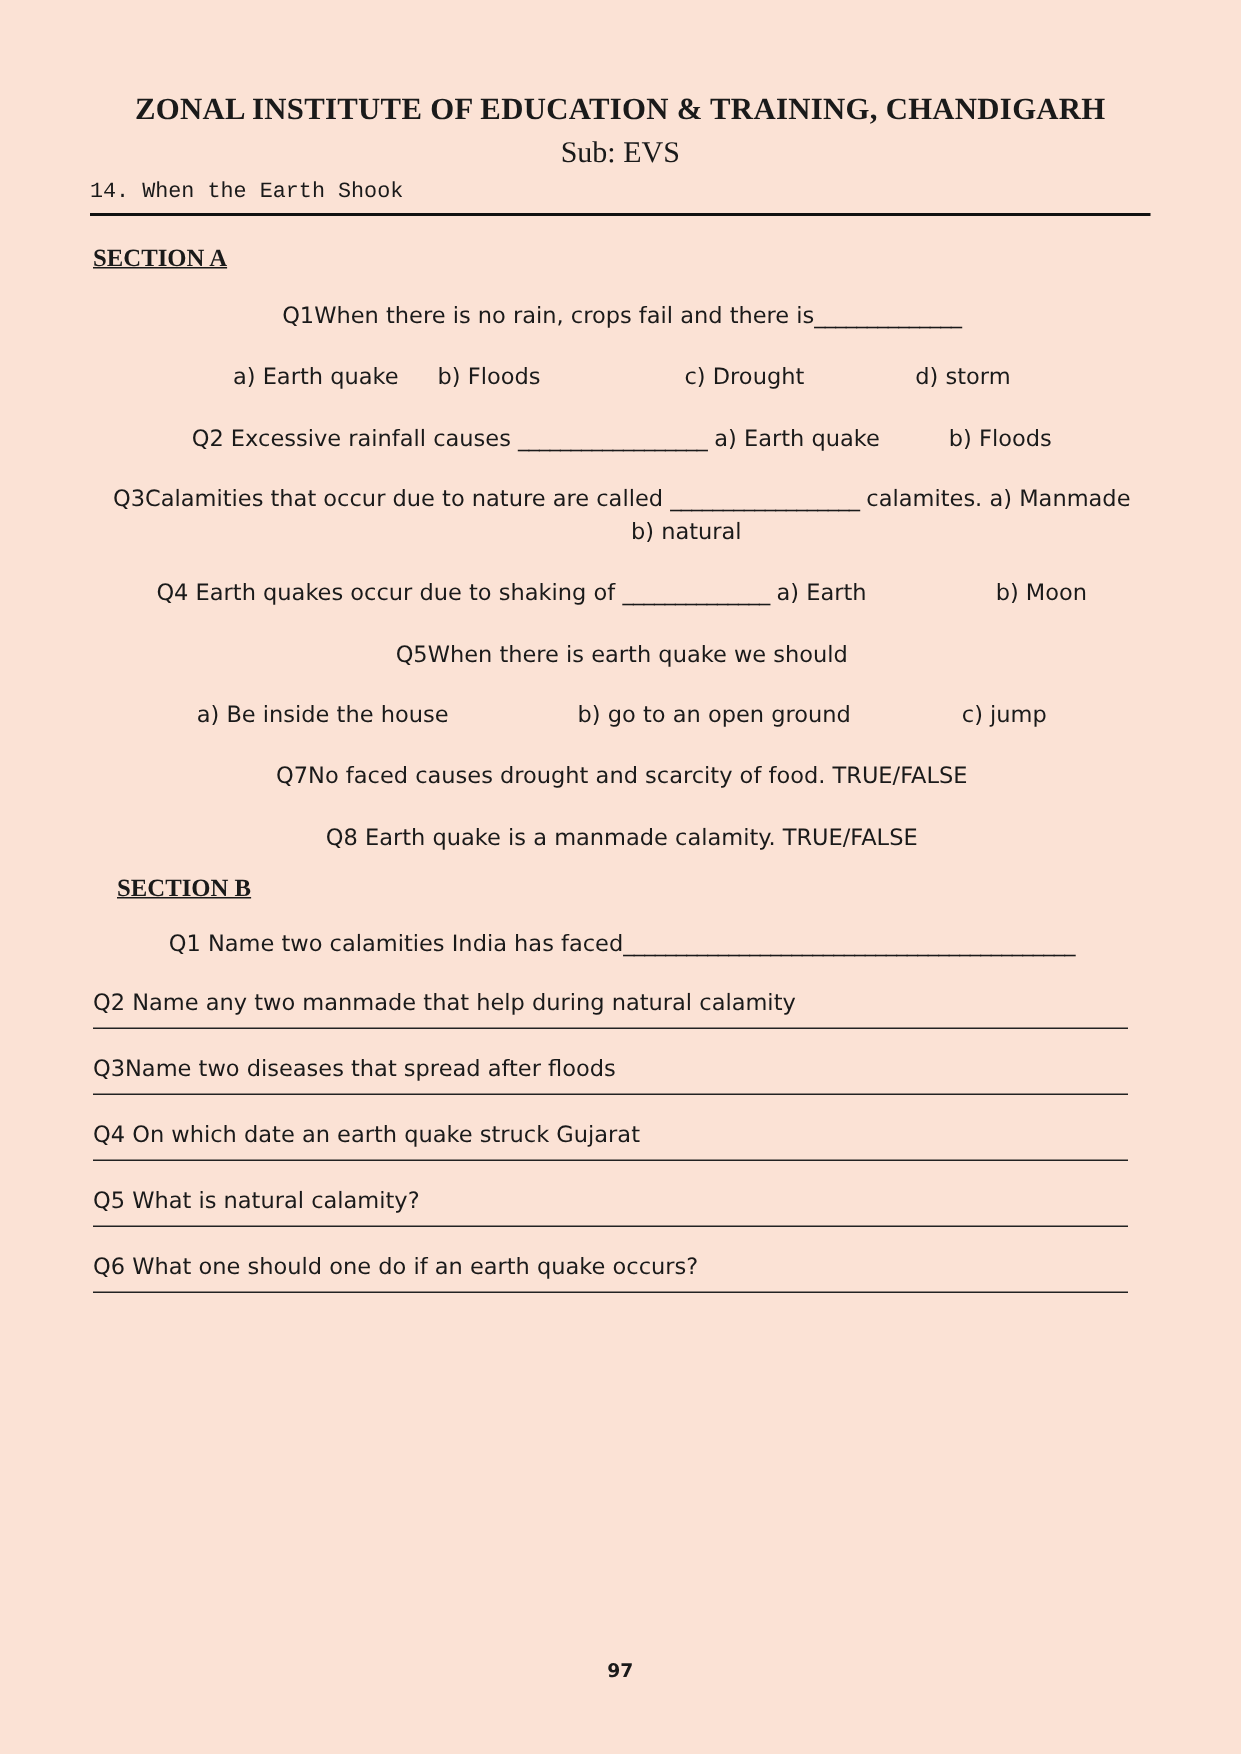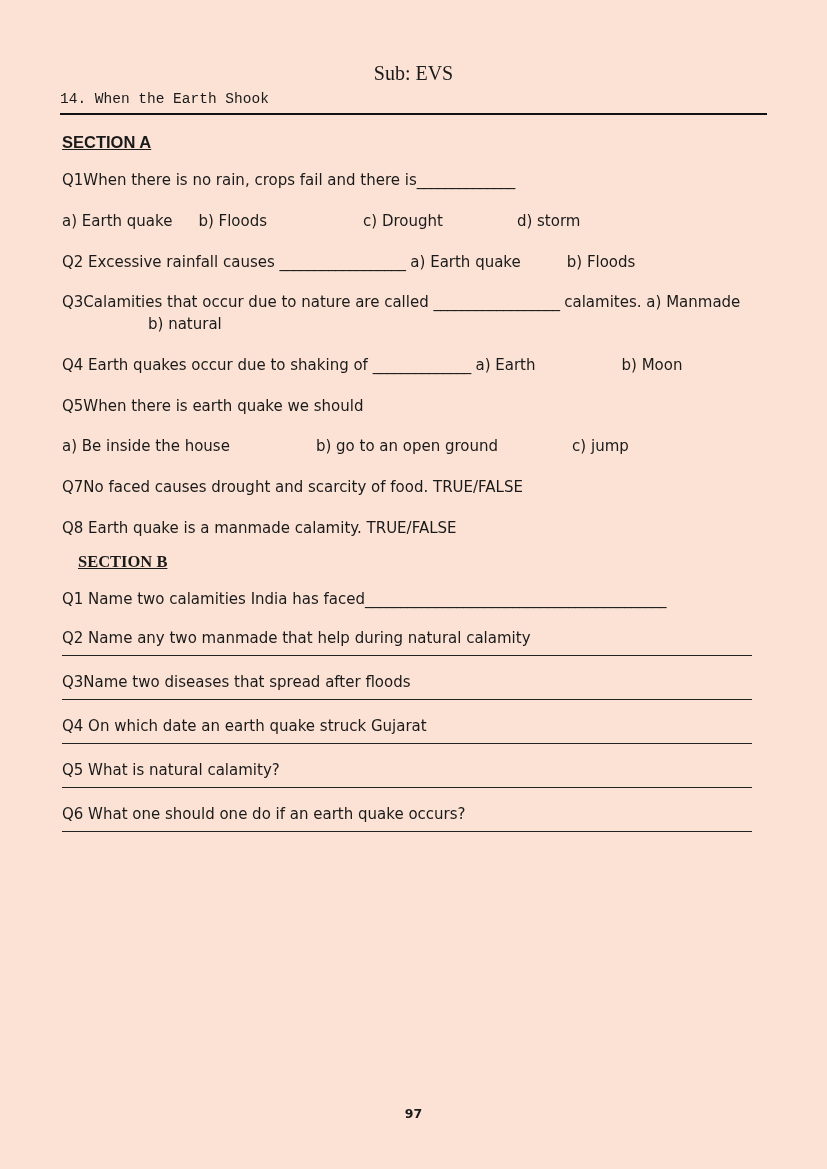--- a/index.html
+++ b/index.html
@@ -51,30 +51,31 @@
     margin: 0 0 6px 0;
   }
   .rule-top {
     border: 0;
     border-top: 2.2px solid #111;
     margin: 6px 0 18px 0;
   }
 
   
   .section-head {
-    font-family: Liberation Sans, sans-serif;
+    font-family: Liberation Serif, serif;
     font-size: 16.5px;
     font-weight: bold;
     text-decoration: underline;
     margin: 0 0 18px 2px;
   }
   .q {
     font-size: 15px;
     line-height: 1.45;
     margin: 0 0 19px 2px;
+    text-align: center;
   }
   .q.serif {
     font-family: "Liberation Serif", serif;
     font-size: 16.5px;
   }
   .q.tight {
     margin-bottom: 12px;
   }
   .q .blank {
     letter-spacing: -0.5px;
@@ -114,20 +115,21 @@
     font-size: 12.5px;
     font-weight: bold;
     font-family: "DejaVu Sans", sans-serif;
   }
 </style>
 </head>
 <body>
 
 <div class="page">
 
+  <div class="doc-title">ZONAL INSTITUTE OF EDUCATION &amp; TRAINING, CHANDIGARH</div>
   <div class="doc-sub">Sub: EVS</div>
   <div class="doc-chapter">14. When the Earth Shook</div>
   <hr class="rule-top">
 
   <div class="section-head">SECTION A</div>
 
   <div class="q">
     <span>Q1When there is no rain, crops fail and there is</span><span class="blank">______________</span>
   </div>
 

